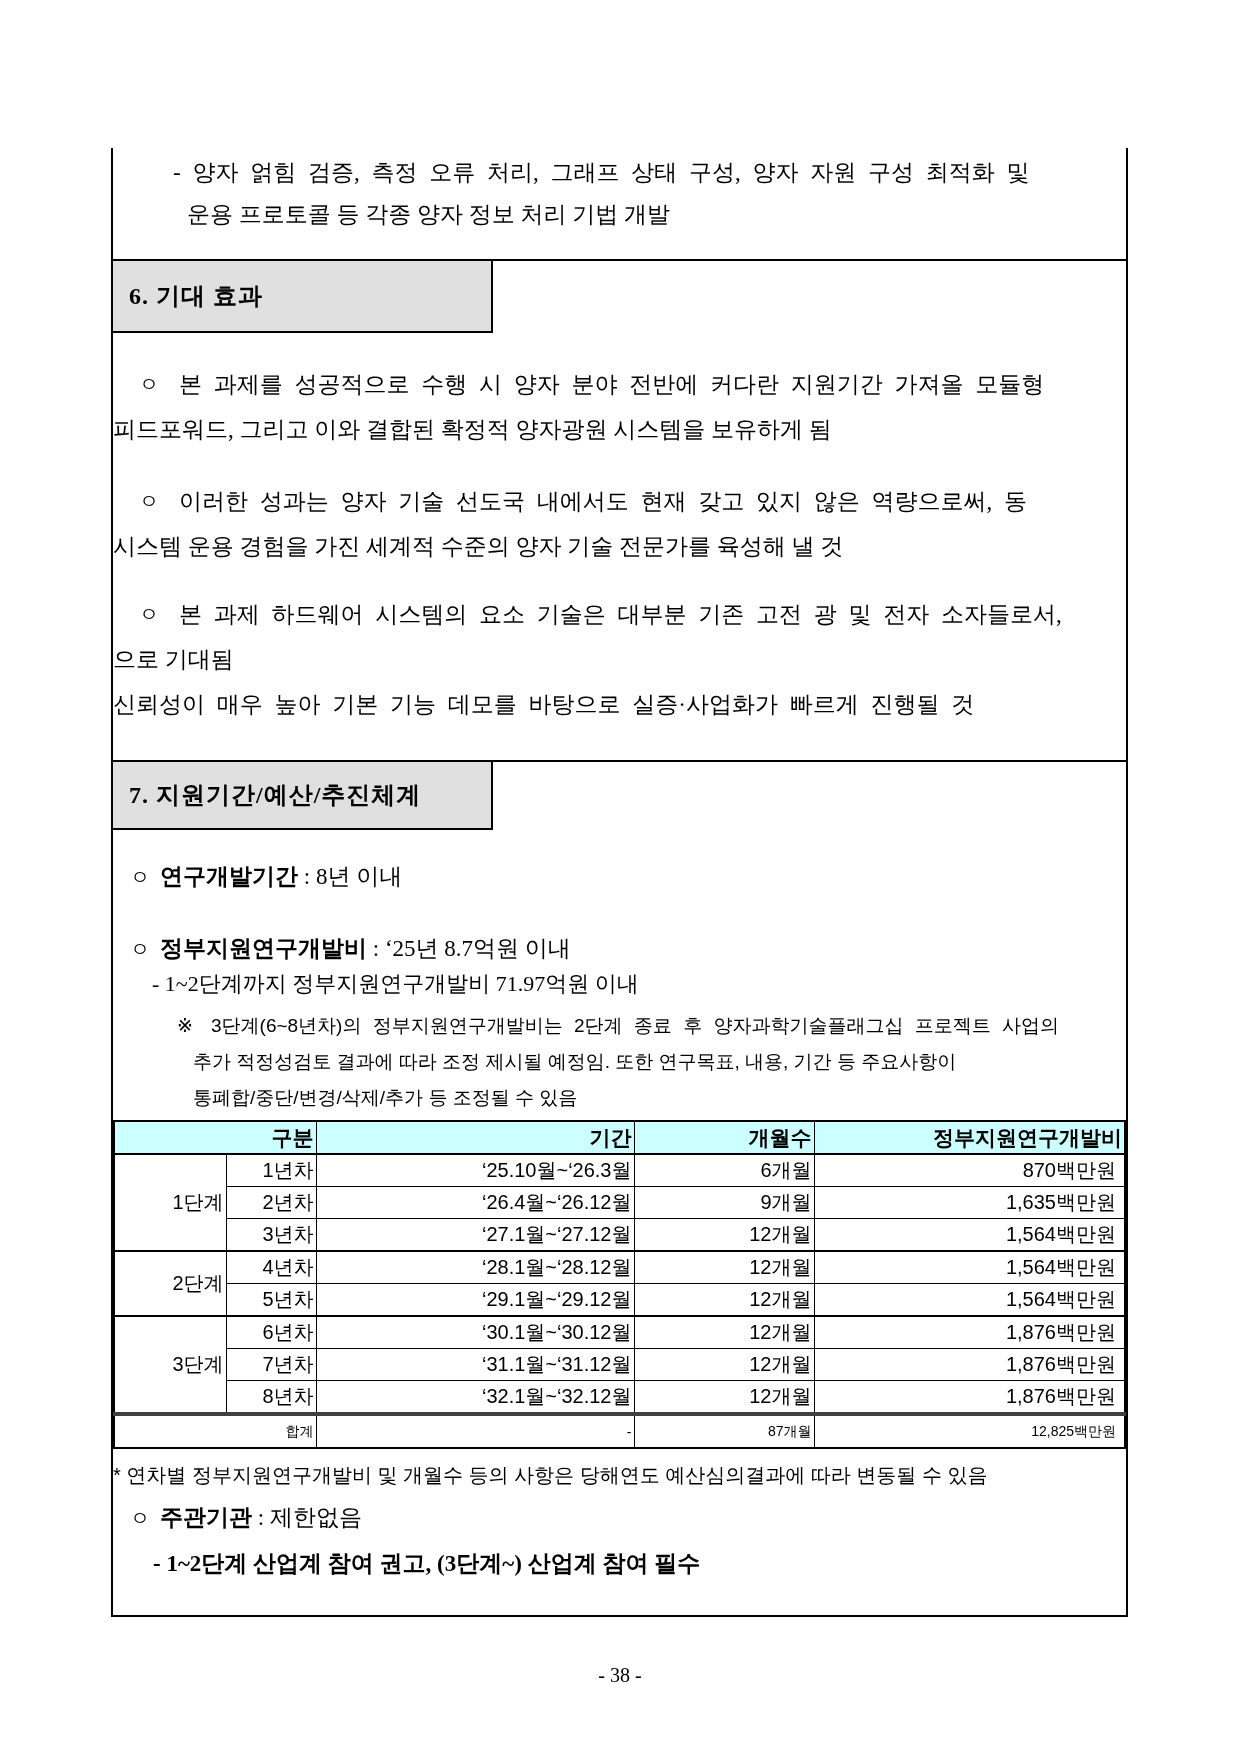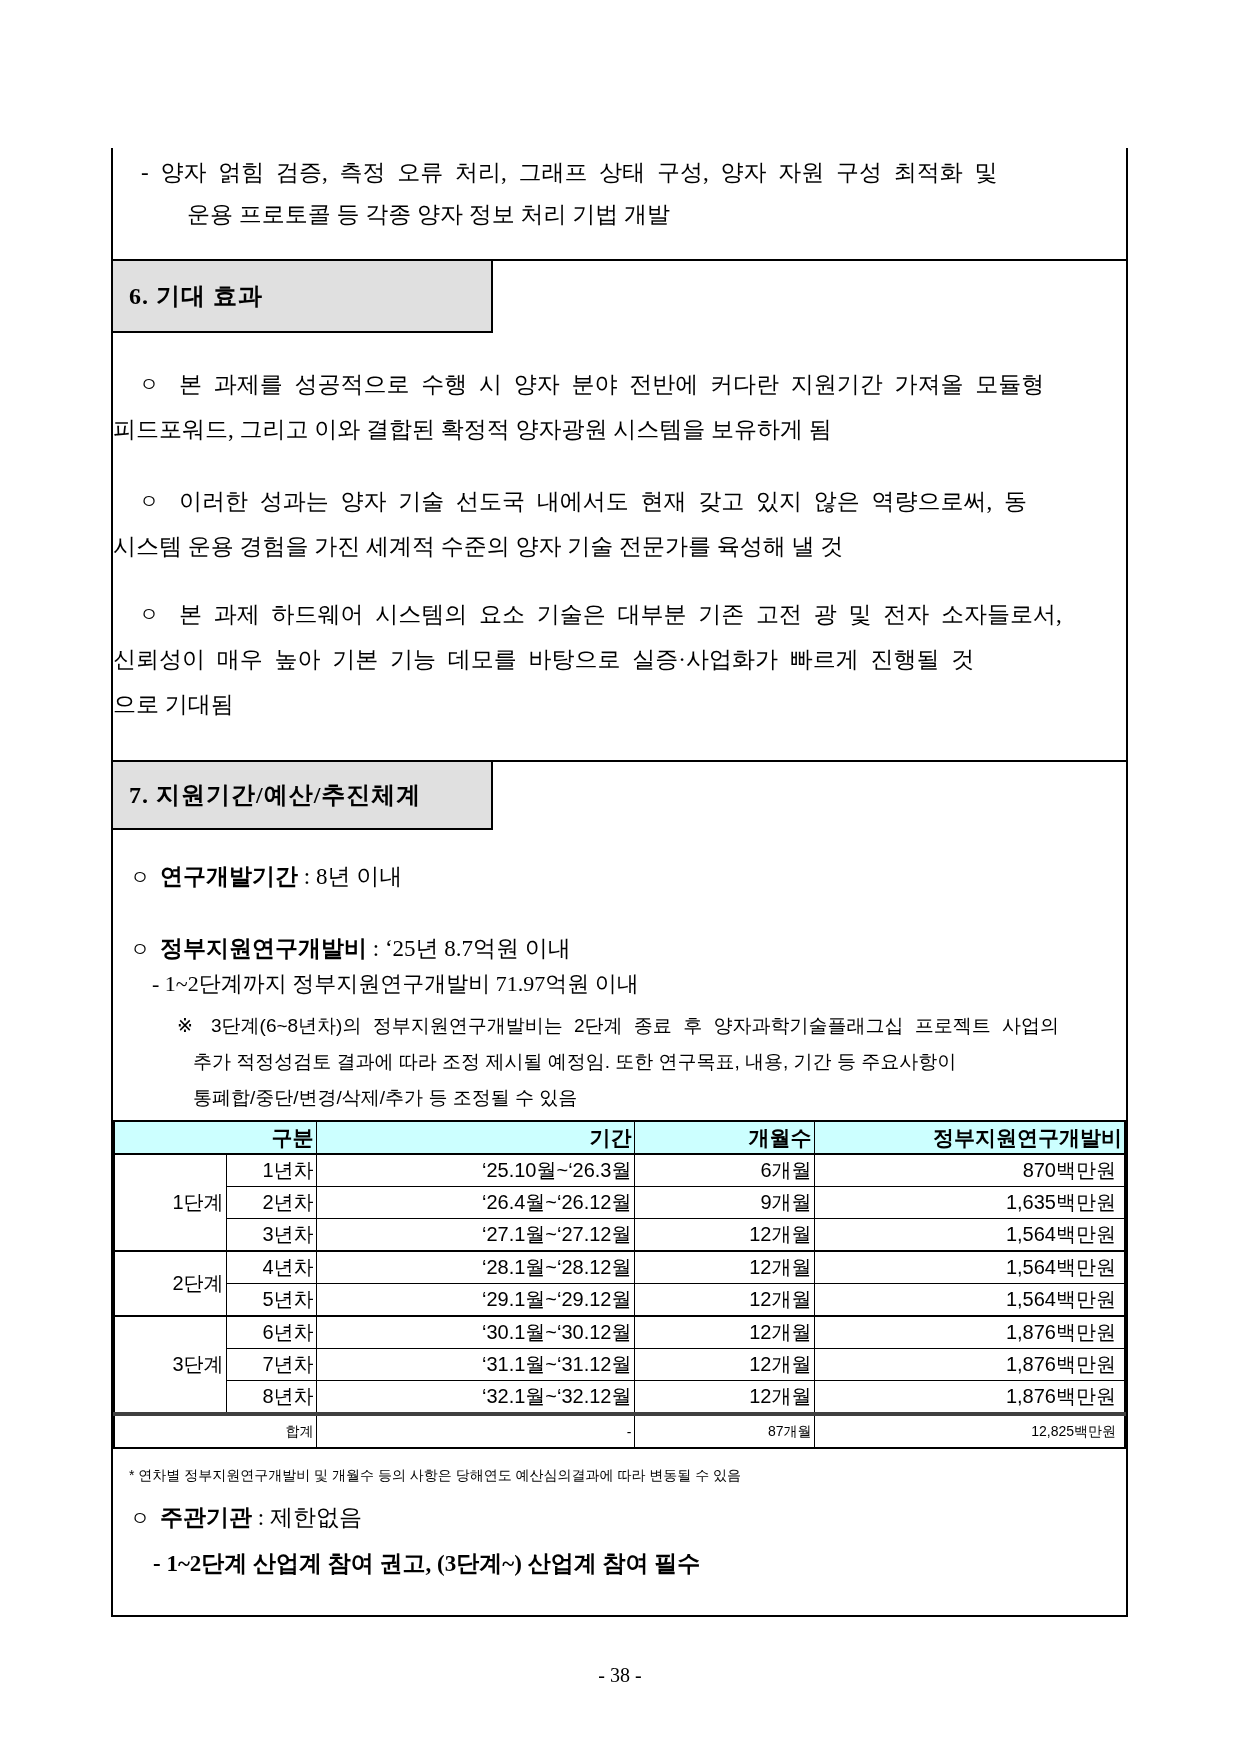--- a/index.html
+++ b/index.html
@@ -16,21 +16,21 @@
     left:111px;top:148px;
     width:1017px;height:1469px;
     border-left:2px solid #000;
     border-right:2px solid #000;
     border-bottom:2px solid #000;
     box-sizing:border-box;
   }
   
   .para-top{margin:4px 0 0 0;font-size:23px;}
   .para-top .ln{display:block;line-height:42px;}
-  .para-top .ln.first{padding-left:28px;}
+  .para-top .ln.first{padding-left:60px;}
   .para-top .ln.cont{padding-left:74px;}
   
   .st{word-spacing:6px;}
   
   .sec-row{border-top:2px solid #000;}
   .sec-row.s6{margin-top:23px;}
   .sec-row.s7{margin-top:33px;}
   .sec-box{
     width:380px;box-sizing:border-box;
     background:#e0e0e0;
@@ -93,22 +93,22 @@
     border-bottom:2px solid #000;
   }
   table.budget{border:2px solid #000;}
   table.budget .amt{text-align:right;padding-right:8px;}
   table.budget tr.stage-top td{border-top:2px solid #000;}
   table.budget tr.total td{border-top:4px solid #404040;font-size:14px;}
   
   .tfoot{
     margin-top:12px;
     font-family:"Liberation Sans","DejaVu Sans",sans-serif;
-    font-size:14px;line-height:28px;
-    padding-left:16px;
+    font-size:20px;line-height:28px;
+    padding-left:0;
   }
   
   .kv.kv-org{margin-top:12px;}
   .org-sub{
     margin-top:12px;
     font-size:23px;font-weight:bold;line-height:34px;
     padding-left:40px;
   }
   .pageno{
     position:absolute;
@@ -148,22 +148,22 @@
         <span class="btext st">이러한 성과는 양자 기술 선도국 내에서도 현재 갖고 있지 않은 역량으로써, 동</span>
       </div>
       <span class="cont">시스템 운용 경험을 가진 세계적 수준의 양자 기술 전문가를 육성해 낼 것</span>
     </div>
 
     <div class="bullet b3">
       <div class="row1">
         <span class="marker">ㅇ</span>
         <span class="btext st">본 과제 하드웨어 시스템의 요소 기술은 대부분 기존 고전 광 및 전자 소자들로서,</span>
       </div>
+      <span class="cont">으로 기대됨</span>
       <span class="cont st">신뢰성이 매우 높아 기본 기능 데모를 바탕으로 실증·사업화가 빠르게 진행될 것</span>
-      <span class="cont">으로 기대됨</span>
     </div>
 
     <div class="sec-row s7">
       <div class="sec-box s7">
         <span>7. 지원기간/예산/추진체계</span>
       </div>
     </div>
 
     <div class="kv kv-period">
       <span class="marker">ㅇ</span>

